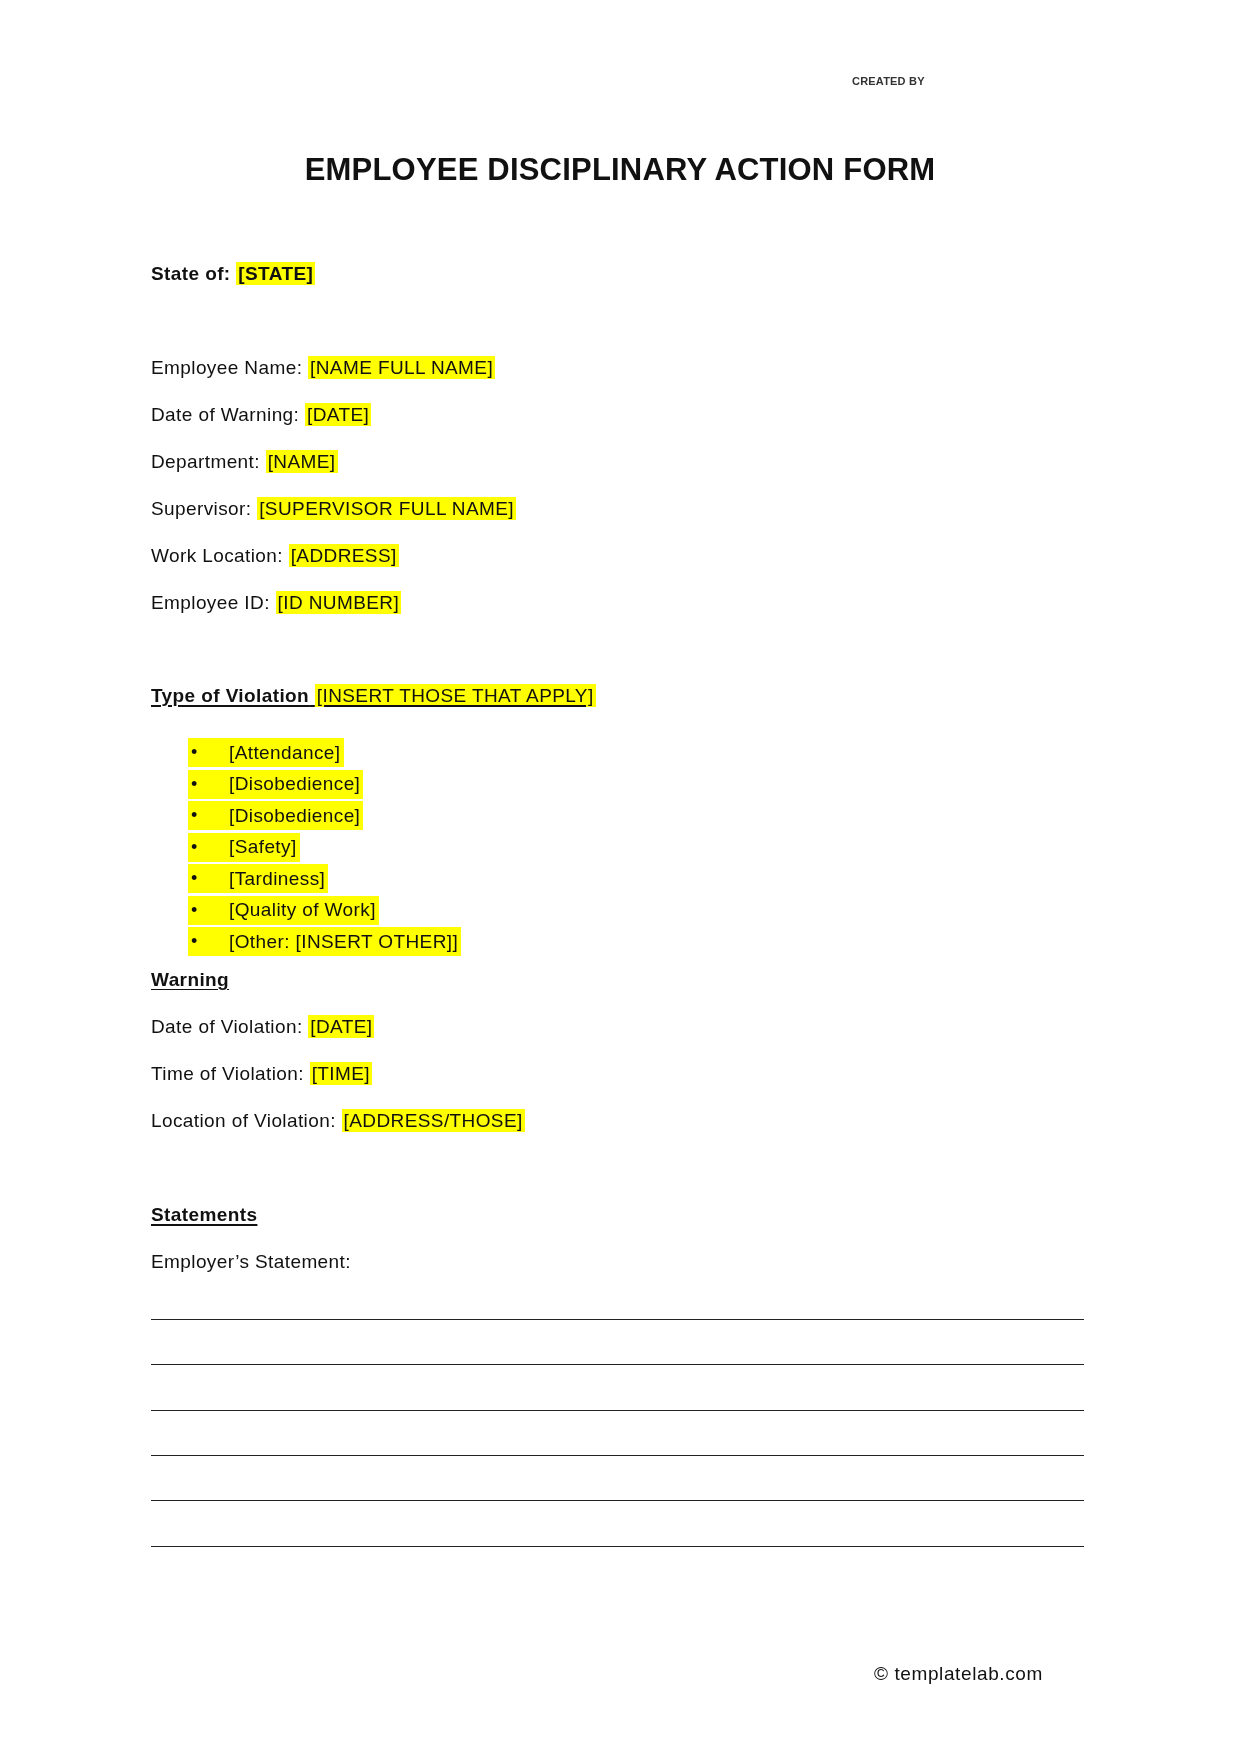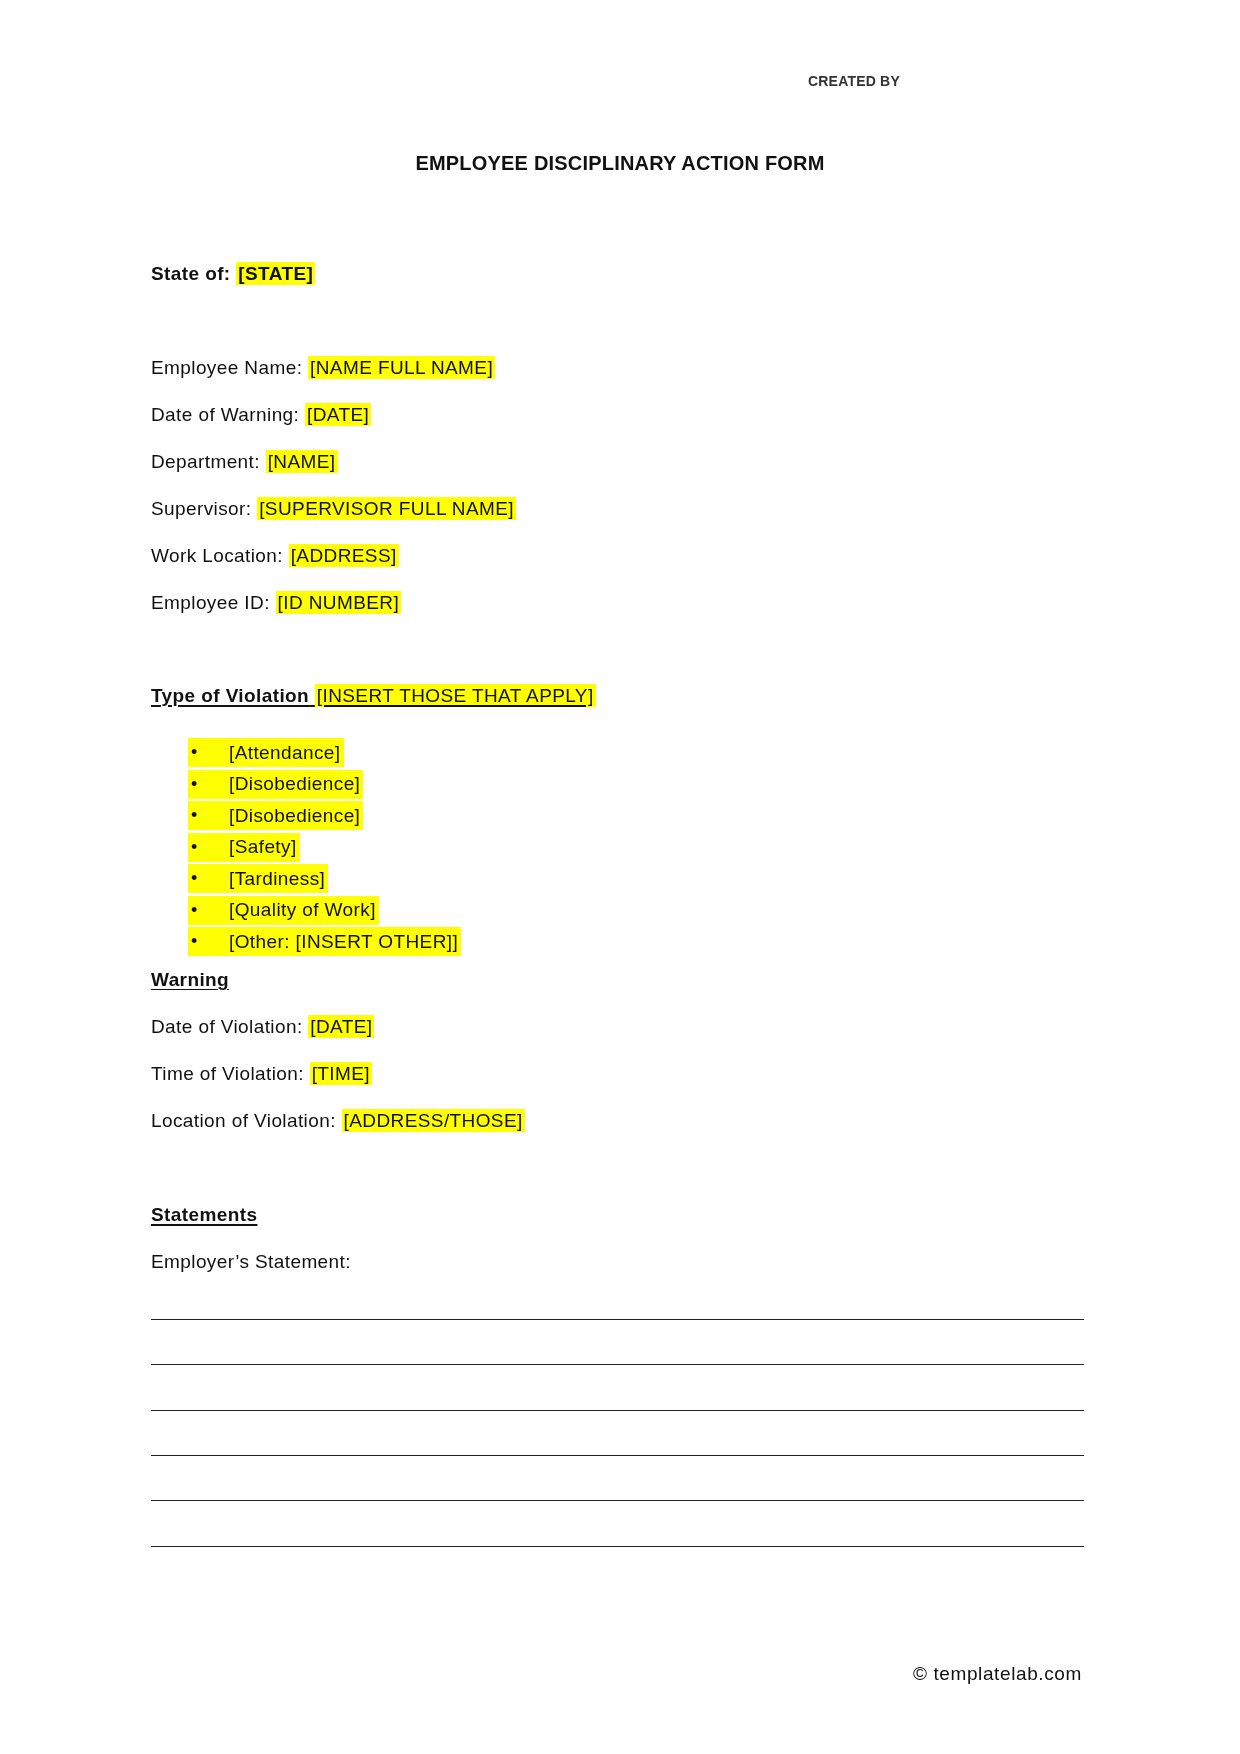--- a/index.html
+++ b/index.html
@@ -1,34 +1,34 @@
 <!DOCTYPE html>
 <html><head>
 <meta charset="utf-8">
 <style>
   html, body { margin:0; padding:0; background:#ffffff; }
   body { width:1240px; height:1754px; position:relative; overflow:hidden;
          font-family:"Liberation Sans", "DejaVu Sans", sans-serif; color:#111; }
   .logo { position:absolute; left:808px; top:76px; }
-  .logo .created { font-size:14px; font-weight:bold; color:#333; letter-spacing:0.2px; line-height:10px; }
+  .logo .created { font-size:11px; font-weight:bold; color:#333; letter-spacing:0.2px; line-height:10px;margin-left:44px; }
   .logo .brand { font-size:44px; font-weight:bold; line-height:42px; letter-spacing:-1.5px; margin-top:-2px; }
   .logo .brand .t1 { color:#3a3a3a; }
   .logo .brand .t2 { color:#d7262e; }
   .title { position:absolute; left:0; width:1240px; top:152px; text-align:center;
-           font-size:20px; font-weight:bold; letter-spacing:0.2px; }
+           font-size:31px; font-weight:bold; letter-spacing:0.2px; }
   .line { position:absolute; left:151px; font-size:19px; white-space:nowrap; letter-spacing:0.4px; }
   .hl { background:#ffff00; padding:1px 2px;margin-top:36px; }
   .bold { font-weight:bold; }
   .u { text-decoration:underline; text-decoration-thickness:2px; text-underline-offset:3px; }
   .bullets { position:absolute; left:188px; top:737px; }
   .bullet-row { height:31.5px; display:flex; align-items:center; font-size:19px; letter-spacing:0.4px; }
   .bullet-row .bg { background:#ffff00; display:flex; align-items:center; height:29px; padding-right:3px; }
   .bullet-row .dot { width:38px; padding-left:3px; font-size:18px; }
   .rule { position:absolute; left:151px; width:933px; border-top:1.5px solid #222; }
-  .footer { position:absolute; left:913px; top:1663px; font-size:19px; letter-spacing:0.6px; }
+  .footer { position:absolute; left:874px; top:1663px; font-size:19px; letter-spacing:0.6px; }
 </style>
 </head>
 <body>
 
 <div class="logo">
   <div class="created">CREATED BY</div>
 </div>
 
 <div class="title">EMPLOYEE DISCIPLINARY ACTION FORM</div>
 

